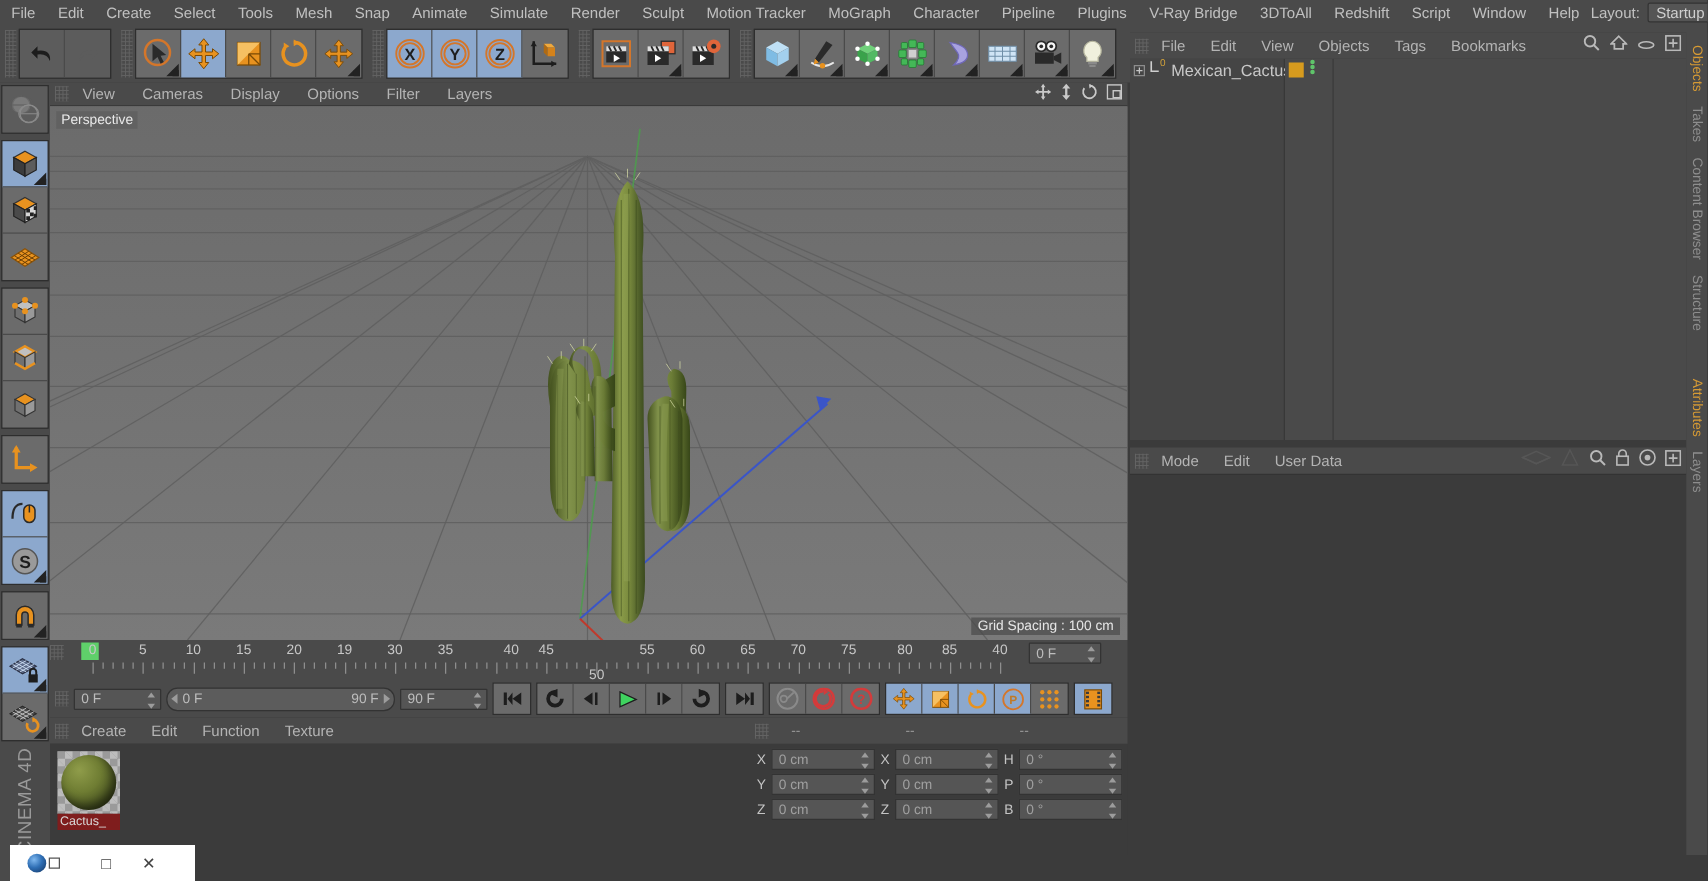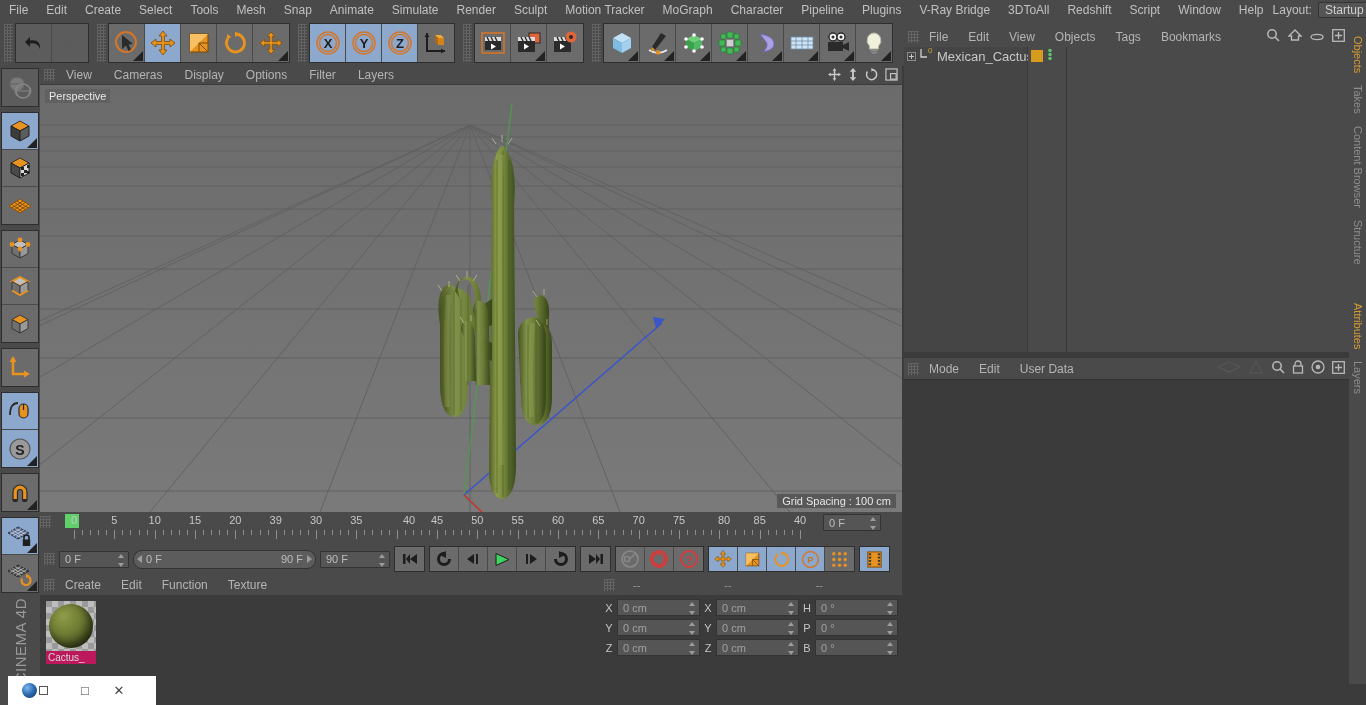--- a/index.html
+++ b/index.html
@@ -171,21 +171,21 @@
       linear-gradient(45deg, #bdbdbd 25%, #9a9a9a 25%, #9a9a9a 75%, #bdbdbd 75%);
     background-size: 12px 12px; background-position: 0 0, 6px 6px;
     display: flex; align-items: center; justify-content: center;
   }
   .mat-sphere {
     width: 44px; height: 44px; border-radius: 50%;
     background: radial-gradient(circle at 33% 28%, #8f9c4a 0%, #6f7d33 40%, #4a5522 72%, #2c3313 100%);
     box-shadow: inset -3px -4px 8px rgba(0,0,0,.5);
   }
   .mat-name {
-    width: 50px; font-size: 10px; color: #d8d8d8; background: #be185d;
+    width: 50px; font-size: 10px; color: #d8d8d8; background: #7f1d1d;
     text-align: left; padding: 1px 2px; overflow: hidden; white-space: nowrap;
   }
 
   
   #coords { position: absolute; left: 600px; top: 574px; width: 302px; height: 110px; background: #3b3b3b; }
   #coords-head { height: 21px; background: #4a4a4a; display: flex; align-items: center; padding-left: 4px; }
   .cd-dash { color: #9a9a9a; font-size: 11px; }
   #coords-body { padding: 4px 4px 0 4px; }
   .cd-row { display: flex; align-items: center; gap: 3px; margin-bottom: 3px; }
   .cd-lbl { color: #c4c4c4; font-size: 11px; width: 10px; text-align: center; }
@@ -810,26 +810,26 @@
   <div id="timeline">
     <div class="gripdots" style="margin-top:4px"></div>
     <div id="tl-ruler">
       <div id="tl-green"></div>
       <div id="tl-nums">
           <div class="tl-num" style="left: 19px;">0</div>
           <div class="tl-num" style="left: 59.3333px;">5</div>
           <div class="tl-num" style="left: 99.6667px;">10</div>
           <div class="tl-num" style="left: 140px;">15</div>
           <div class="tl-num" style="left: 180.333px;">20</div>
-          <div class="tl-num" style="left: 220.667px;">39</div>
+          <div class="tl-num" style="left: 220.667px;">19</div>
           <div class="tl-num" style="left: 261px;">30</div>
           <div class="tl-num" style="left: 301.333px;">35</div>
           <div class="tl-num" style="left: 354px;">40</div>
           <div class="tl-num" style="left: 382px;">45</div>
-          <div class="tl-num" style="left: 422.333px;">50</div>
+          <div class="tl-num" style="left: 422.333px; margin-top: 20px;">50</div>
           <div class="tl-num" style="left: 462.667px;">55</div>
           <div class="tl-num" style="left: 503px;">60</div>
           <div class="tl-num" style="left: 543.333px;">65</div>
           <div class="tl-num" style="left: 583.667px;">70</div>
           <div class="tl-num" style="left: 624px;">75</div>
           <div class="tl-num" style="left: 669px;">80</div>
           <div class="tl-num" style="left: 704.667px;">85</div>
           <div class="tl-num" style="left: 745px;">40</div>
         </div>
       <div id="tl-ticks">

